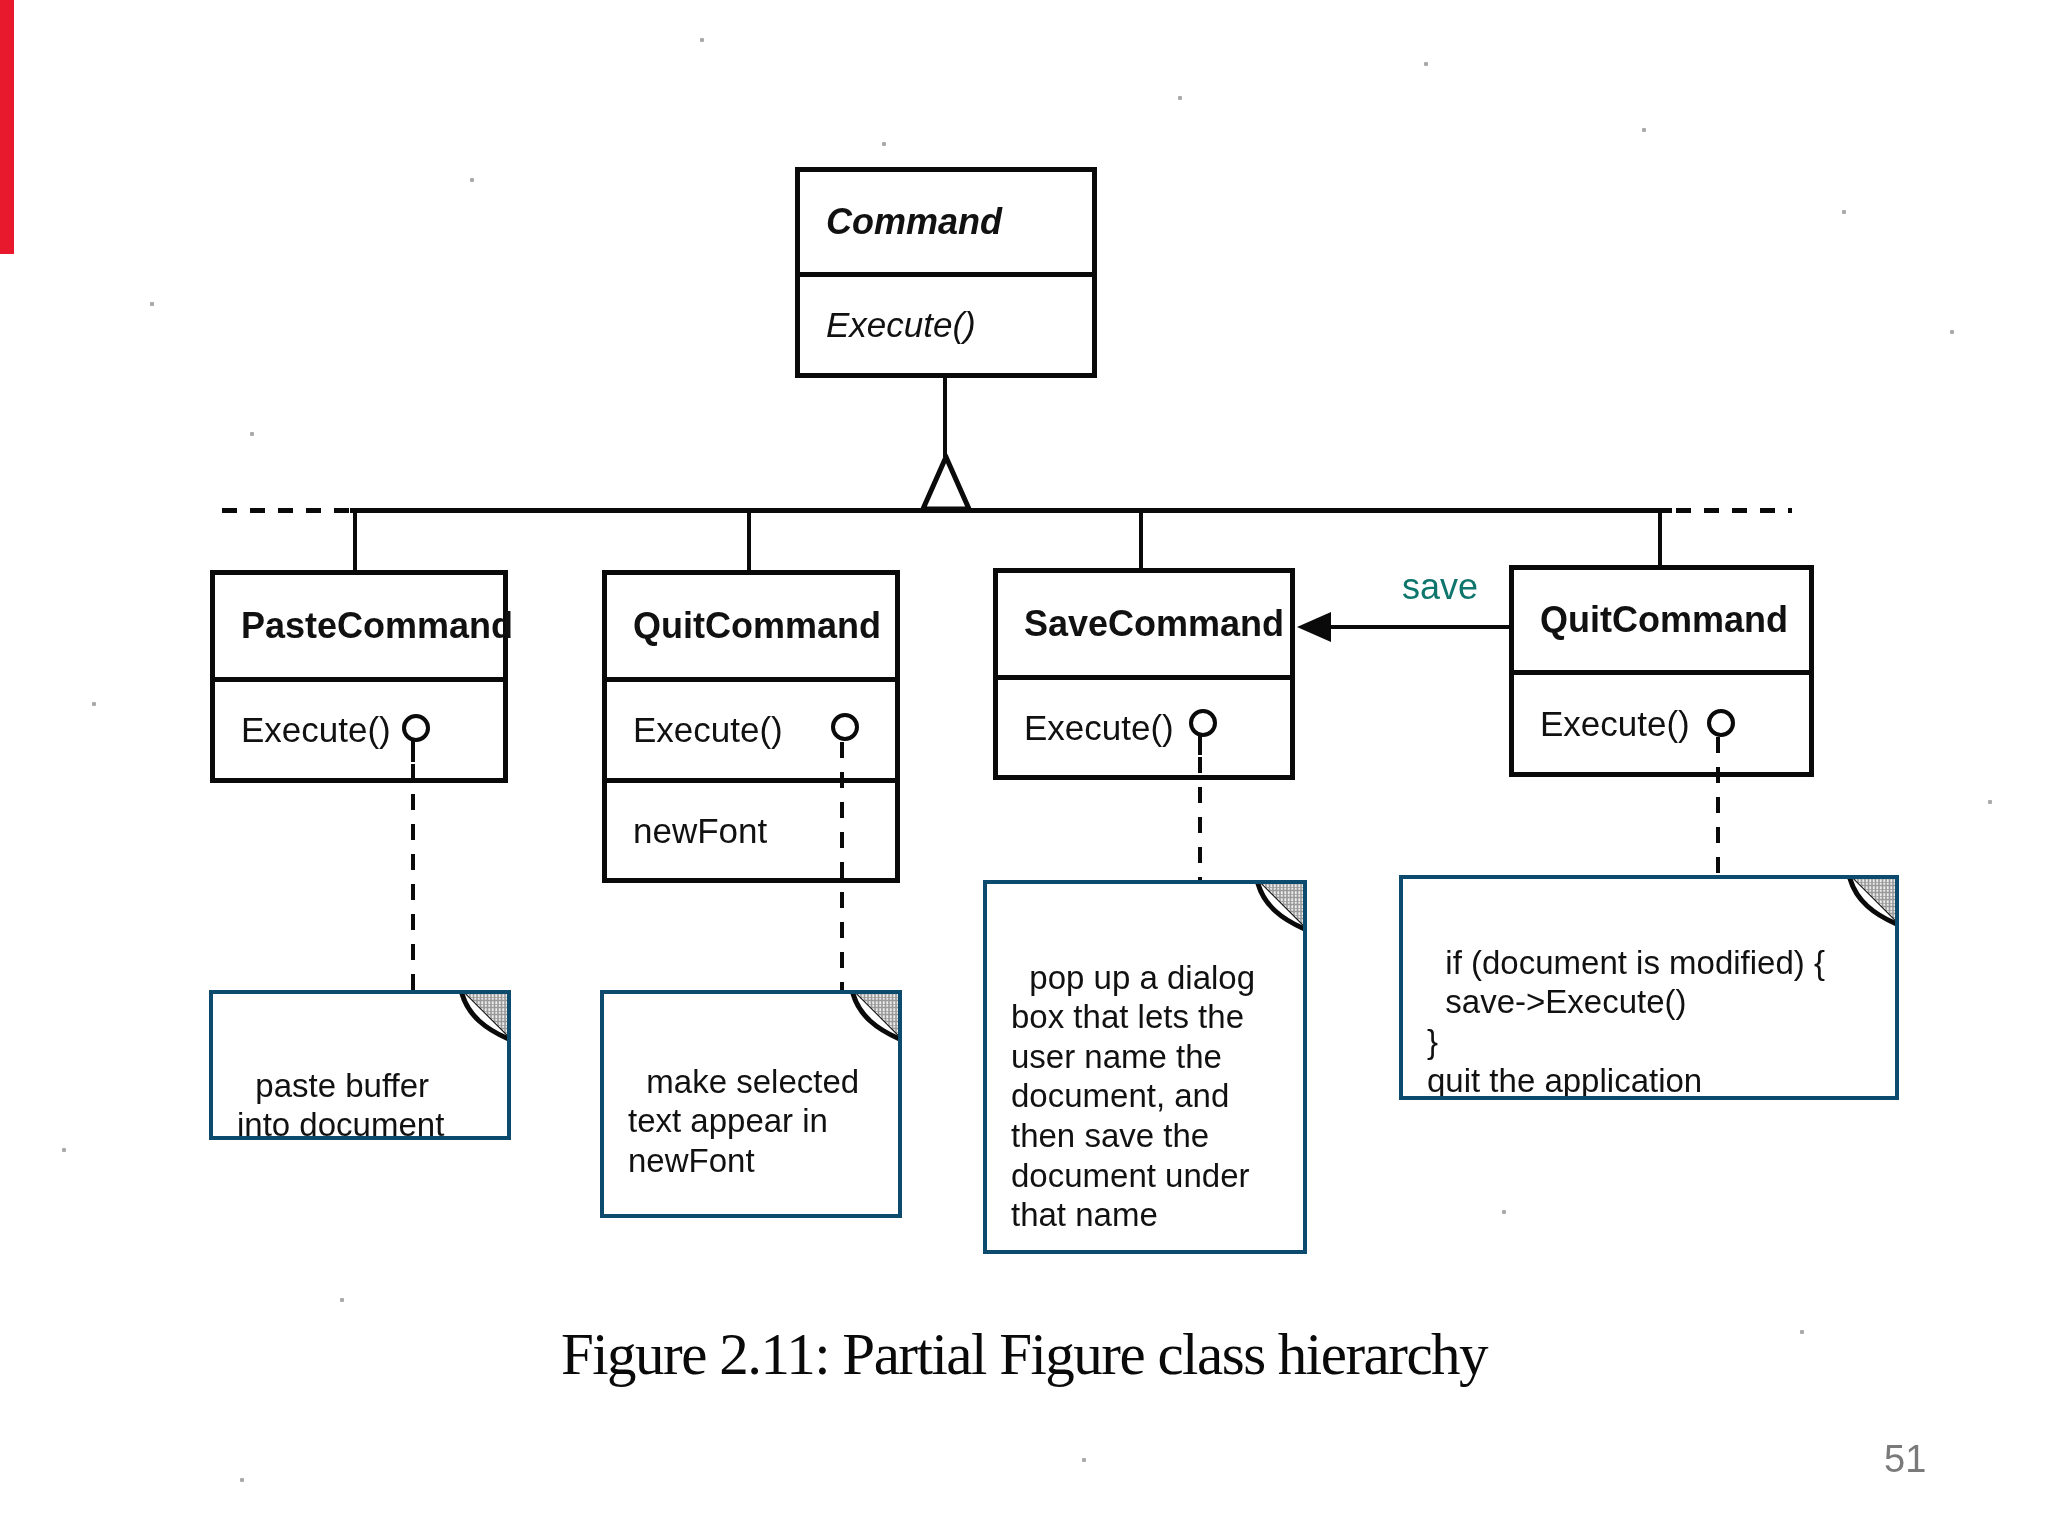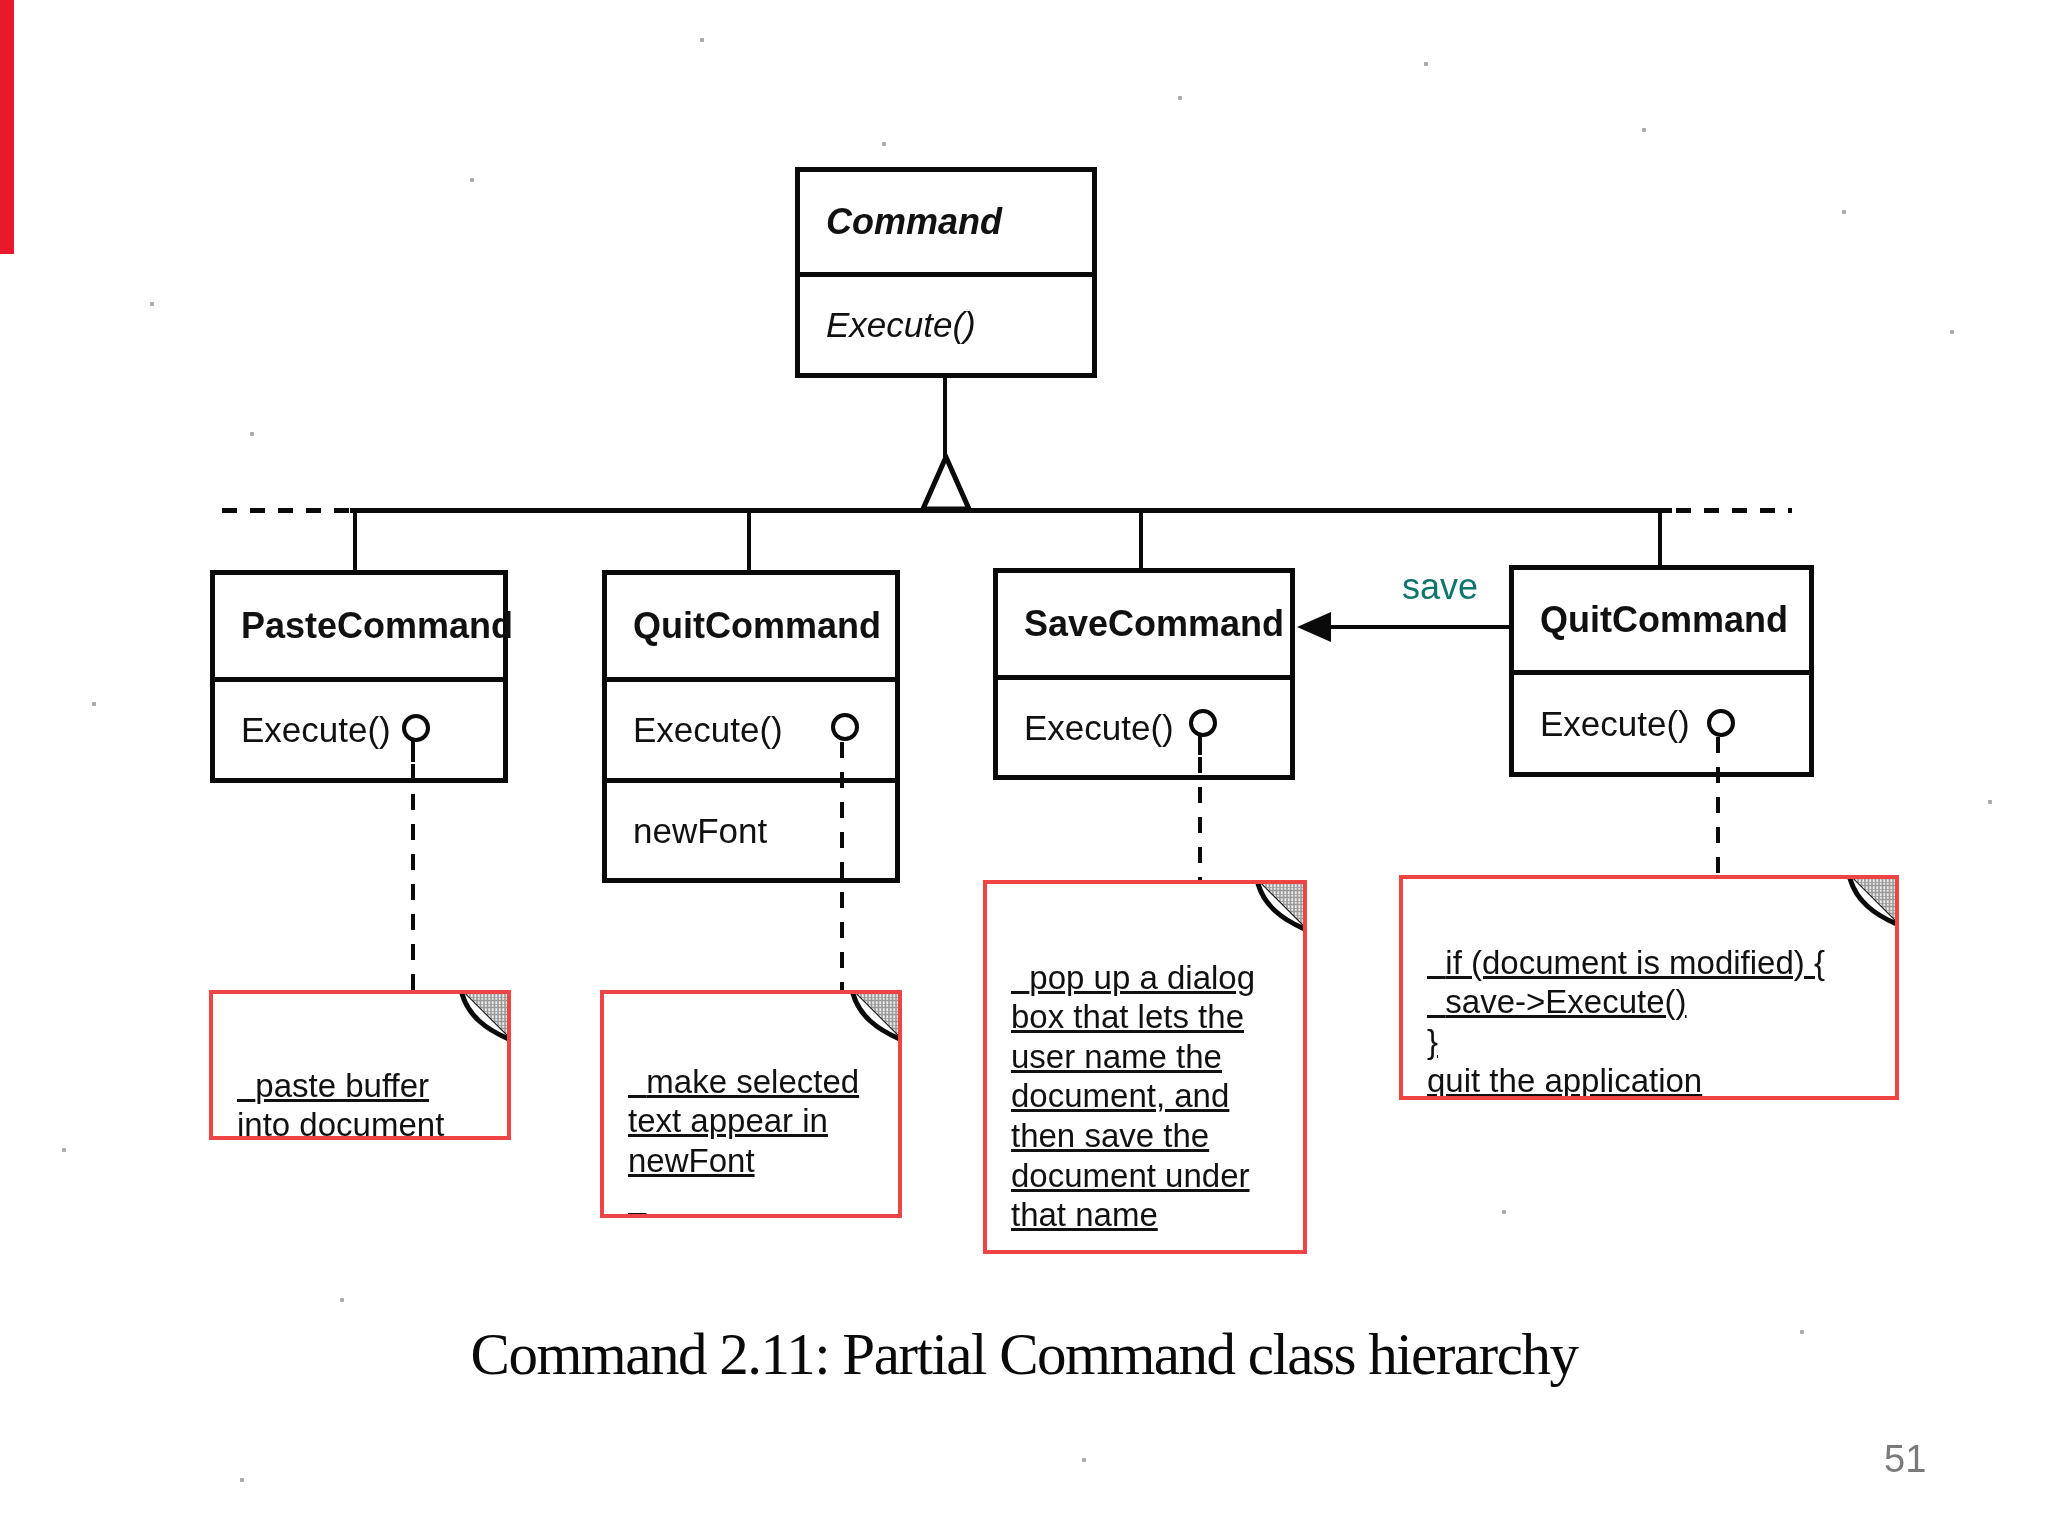--- a/index.html
+++ b/index.html
@@ -33,23 +33,23 @@
   .vdash{position:absolute;width:4px;
     background:repeating-linear-gradient(180deg,#0a0a0a 0 16px,transparent 16px 30px);}
   .lollipop{position:absolute;width:20px;height:20px;border:4px solid #0a0a0a;
     border-radius:50%;background:#fff;box-sizing:content-box;}
   .arrowhead{position:absolute;width:0;height:0;
     border-top:15px solid transparent;border-bottom:15px solid transparent;
     border-right:34px solid #0a0a0a;}
   .rel-label{position:absolute;font-size:36px;color:#0f766e;}
   
   .note{
-    position:absolute;border:4px solid #ef4444;background:#fff;box-sizing:border-box;
+    position:absolute;border:4px solid #0c4a6e;background:#fff;box-sizing:border-box;
     font-size:33px;line-height:1.2;white-space:pre-wrap;
-    padding:0 14px 0 24px;overflow:hidden;text-decoration:underline;
+    padding:0 14px 0 24px;overflow:hidden;
   }
   .dogear{position:absolute;top:-4px;right:-4px;}
 </style>
 </head>
 <body>
 
 <svg width="0" height="0" style="position:absolute" aria-hidden="true">
   <defs>
     <pattern id="hatch" width="7" height="7" patternUnits="userSpaceOnUse">
       <rect width="7" height="7" fill="#ececec"></rect>
@@ -197,14 +197,14 @@
   <span>if (document is modified) {
   save-&gt;Execute()
 }
 quit the application</span>
   <svg class="dogear" width="64" height="64" viewBox="0 0 64 64">
     <polygon points="14,0 64,0 64,50" fill="url(#hatch)" stroke="#0a0a0a" stroke-width="2"></polygon>
     <path d="M14,0 C20,26 40,40 64,50" fill="#ffffff" stroke="#0a0a0a" stroke-width="5"></path>
   </svg>
 </div>
 
-<div class="caption">Command 2.11: Partial Command class hierarchy</div>
+<div class="caption">Figure 2.11: Partial Figure class hierarchy</div>
 <div class="pagenum" style="color:#7a7a7a">51</div>
 
 </body></html>

